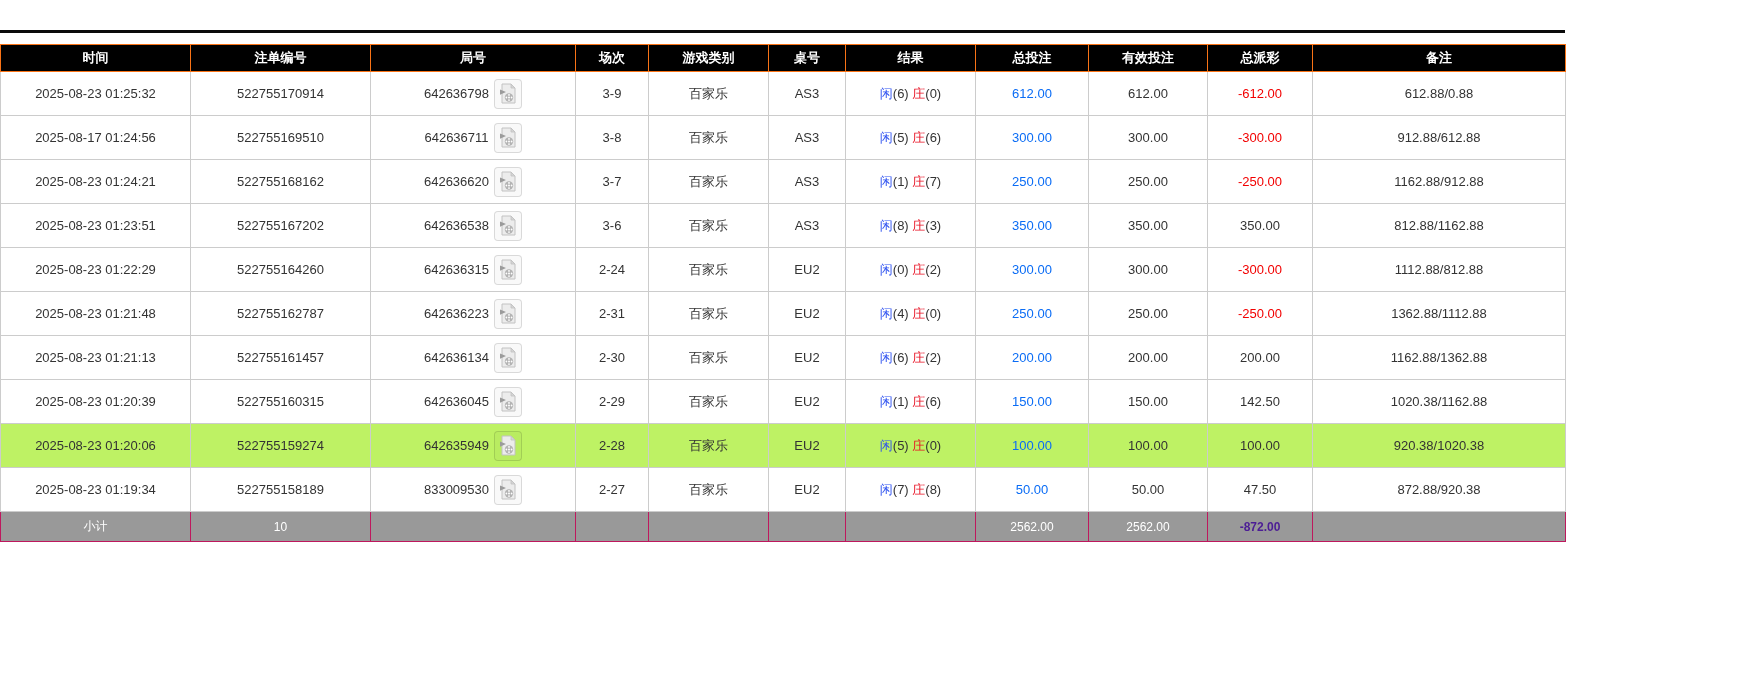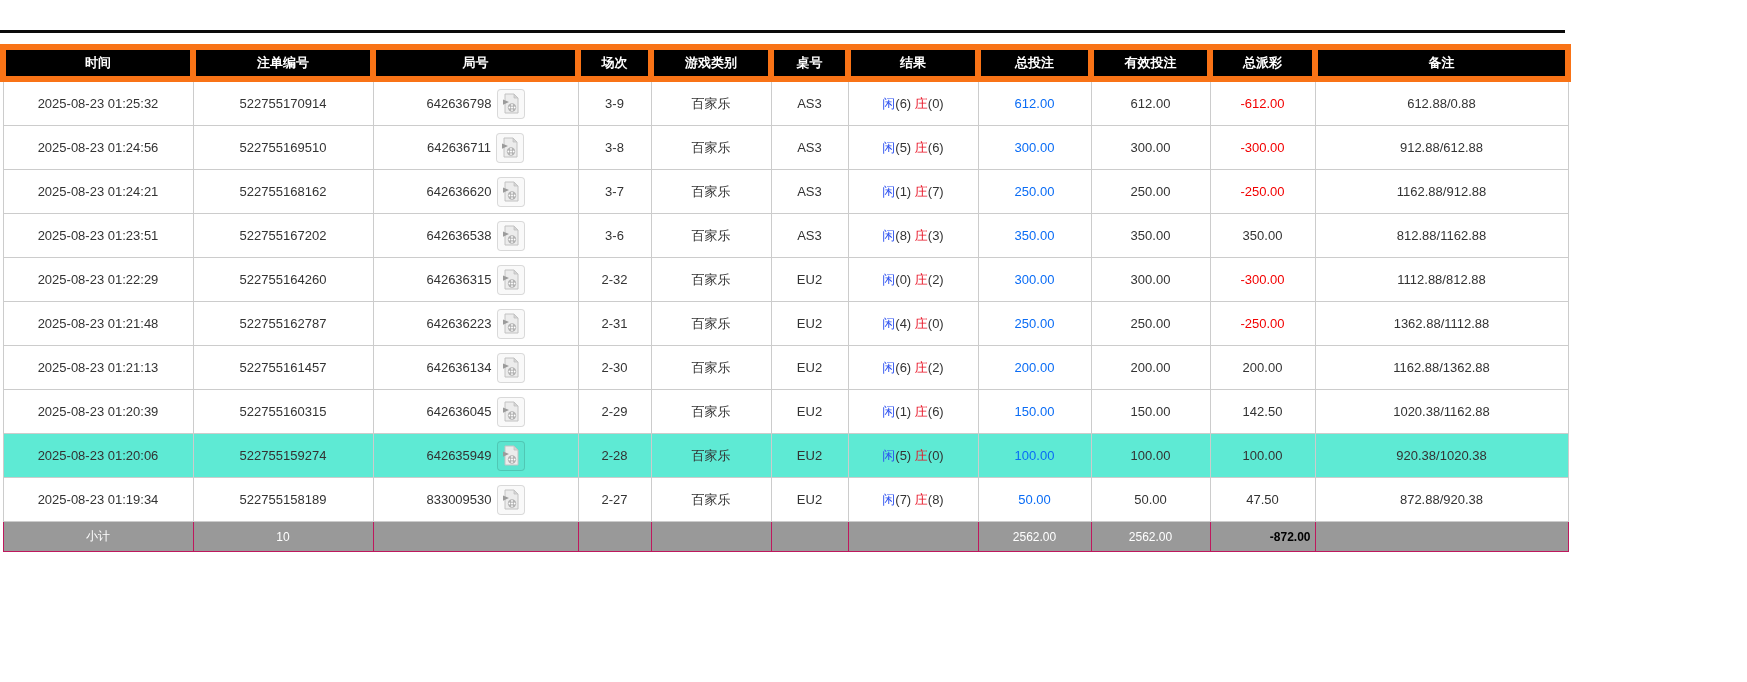--- a/index.html
+++ b/index.html
@@ -1,32 +1,32 @@
 <!DOCTYPE html>
 <html><head>
 <meta charset="utf-8">
 <style>
   html,body{margin:0;padding:0;background:#fff;font-family:"Liberation Sans","DejaVu Sans",sans-serif;}
   .page{width:1747px;min-height:682px;background:#fff;}
   .top-line{margin-top:30px;height:3px;width:1565px;background:#0a0a0a;}
   table.records{border-collapse:collapse;table-layout:fixed;width:1565px;margin-top:11px;}
   table.records th{background:#000;color:#fff;font-size:13px;font-weight:bold;height:26px;
-    border:6px solid #f97316;padding:0;text-align:center;}
+    border:1px solid #f97316;padding:0;text-align:center;}
   table.records td{border:1px solid #ccc;height:43px;padding:0 4px;text-align:center;
     font-size:13px;color:#333;background:#fff;vertical-align:middle;white-space:nowrap;}
-  tr.data-row.highlight td{background:#5eead4;}
+  tr.data-row.highlight td{background:#bef264;}
   .amount-link{color:#0a6cf5;cursor:pointer;}
   .neg{color:#f20000;text-align:right;}
   .res-player{color:#2c50f0;}
   .res-banker{color:#e81123;}
   .round-wrap{display:inline-flex;align-items:center;justify-content:center;gap:5px;}
   .video-btn{display:inline-flex;align-items:center;justify-content:center;width:26px;height:28px;
     border:1px solid rgba(0,0,0,0.13);border-radius:4px;background:rgba(0,0,0,0.025);cursor:pointer;padding:0;}
   tr.footer-row td{background:#999;color:#fff;height:29px;border:1px solid #be185d;font-size:12px;}
-  tr.footer-row td.neg-cell{color:#000000;font-weight:bold;text-align:right;}
+  tr.footer-row td.neg-cell{color:#4c1d95;font-weight:bold;}
 </style>
 </head>
 <body>
 
 <div class="page">
   <div class="top-line"></div>
   <table class="records">
     <colgroup>
       <col style="width:190px">
         <col style="width:180px">
@@ -78,21 +78,21 @@
           <td>3-9</td>
           <td>百家乐</td>
           <td>AS3</td>
           <td><span class="res-player">闲</span><span>(6)</span> <span class="res-banker">庄</span><span>(0)</span></td>
           <td><span class="amount-link">612.00</span></td>
           <td>612.00</td>
           <td><span class="neg">-612.00</span></td>
           <td>612.88/0.88</td>
         </tr>
         <tr class="data-row">
-          <td>2025-08-23 01:24:56</td>
+          <td>2025-08-17 01:24:56</td>
           <td>522755169510</td>
           <td><span class="round-wrap">
               <span>642636711</span>
               <span class="video-btn">
                 <svg width="18" height="21" viewBox="0 0 18 21">
                   <path d="M3 1 h9 l4 4 v15 h-13 z" fill="#ececec" stroke="#c2c2c2" stroke-width="1"></path>
                   <path d="M12 1 l4 4 h-4 z" fill="#d4d4d4" stroke="#c2c2c2" stroke-width="0.8"></path>
                   <path d="M1 6.5 l6 2.6 -6 2.6 z" fill="#9b9b9b"></path>
                   <circle cx="10" cy="14.5" r="4.2" fill="#b3b3b3"></circle>
                   <circle cx="10" cy="14.5" r="1" fill="#fff"></circle>
@@ -180,21 +180,21 @@
                   <path d="M1 6.5 l6 2.6 -6 2.6 z" fill="#9b9b9b"></path>
                   <circle cx="10" cy="14.5" r="4.2" fill="#b3b3b3"></circle>
                   <circle cx="10" cy="14.5" r="1" fill="#fff"></circle>
                   <circle cx="10" cy="11.9" r="0.9" fill="#fff"></circle>
                   <circle cx="10" cy="17.1" r="0.9" fill="#fff"></circle>
                   <circle cx="7.4" cy="14.5" r="0.9" fill="#fff"></circle>
                   <circle cx="12.6" cy="14.5" r="0.9" fill="#fff"></circle>
                 </svg>
               </span>
             </span></td>
-          <td>2-32</td>
+          <td>2-24</td>
           <td>百家乐</td>
           <td>EU2</td>
           <td><span class="res-player">闲</span><span>(0)</span> <span class="res-banker">庄</span><span>(2)</span></td>
           <td><span class="amount-link">300.00</span></td>
           <td>300.00</td>
           <td><span class="neg">-300.00</span></td>
           <td>1112.88/812.88</td>
         </tr>
         <tr class="data-row">
           <td>2025-08-23 01:21:48</td>

